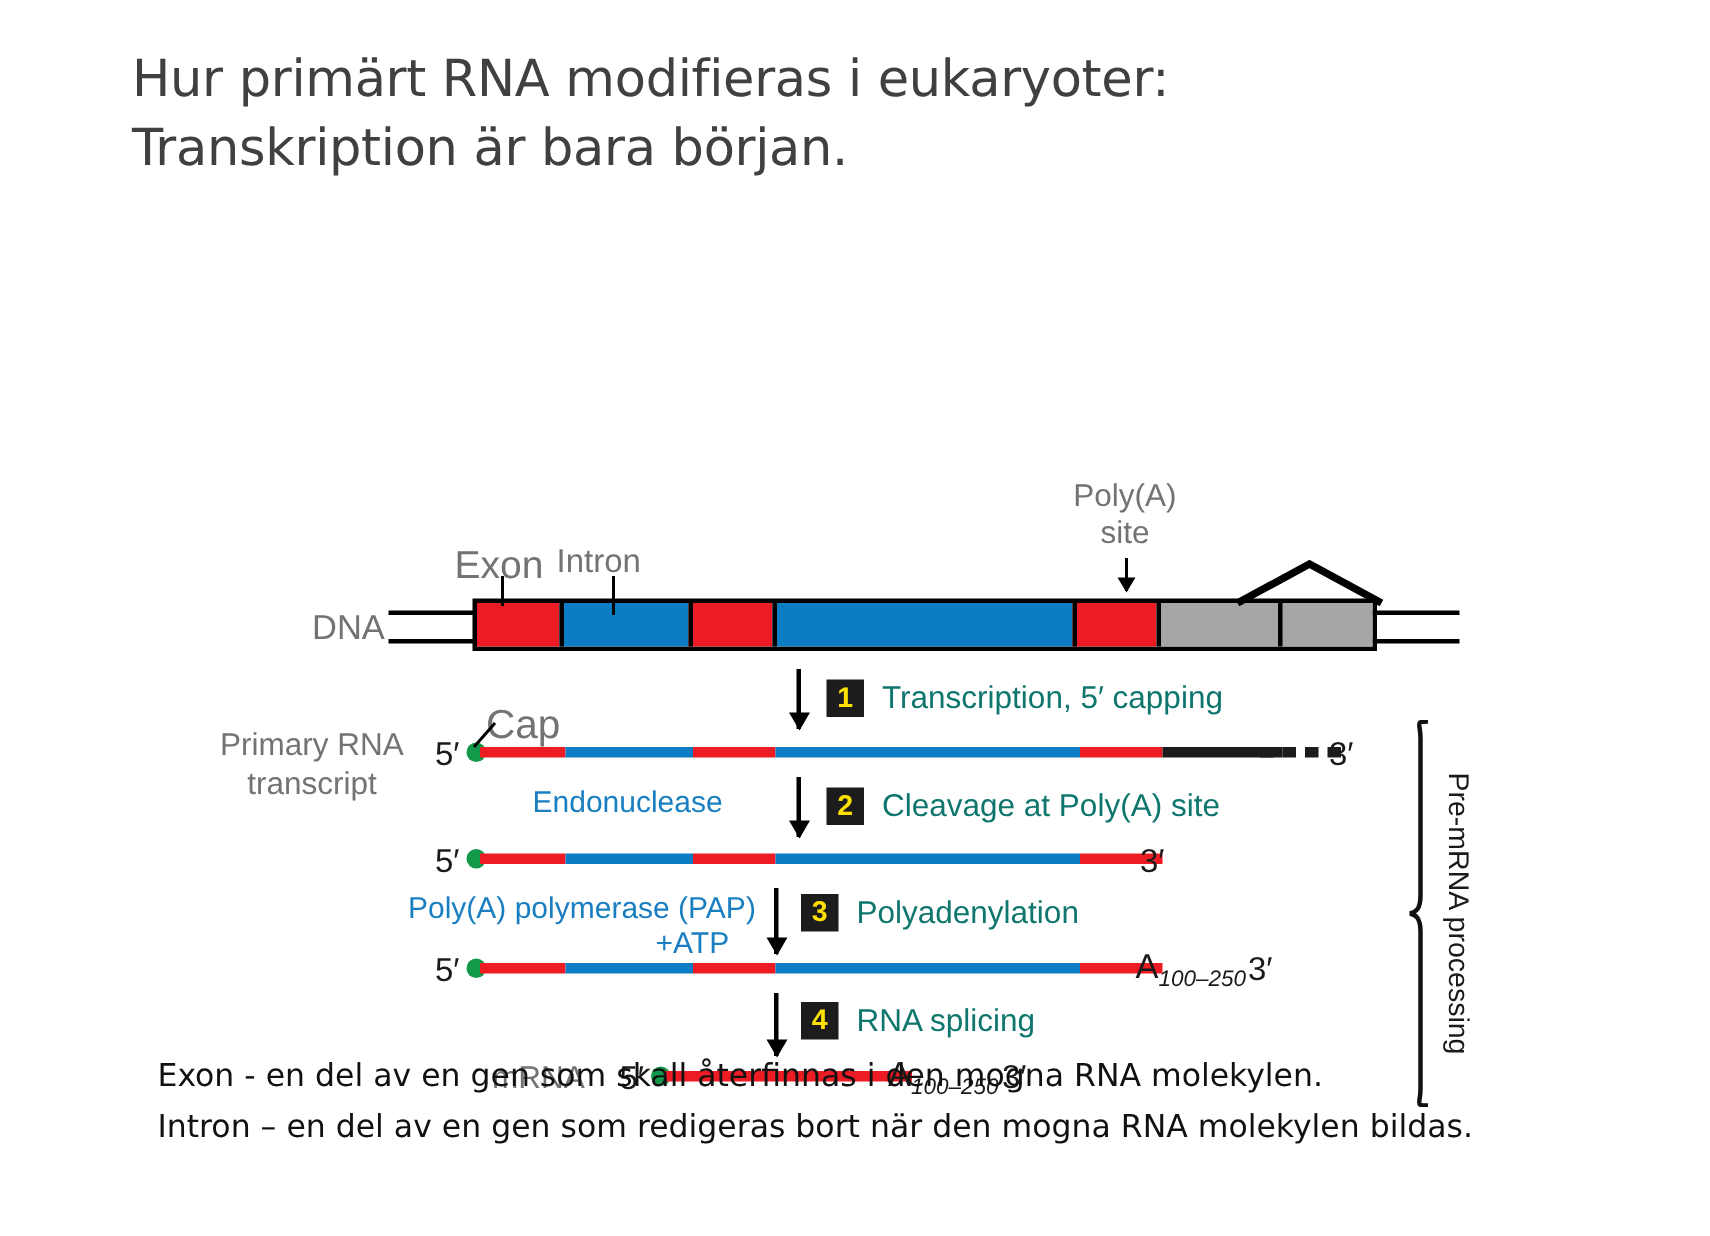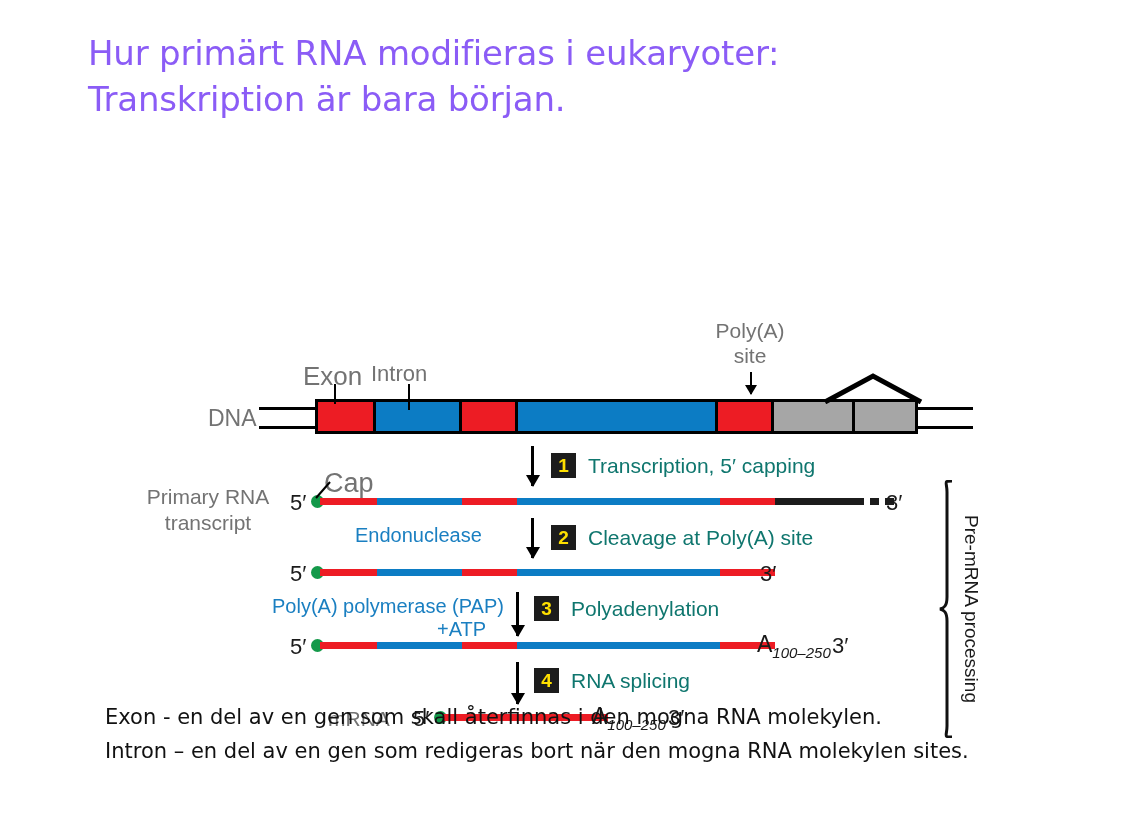--- a/index.html
+++ b/index.html
@@ -12,21 +12,21 @@
     position:relative;
   }
   .slide{position:absolute;inset:0;}
 
   
   .title{
     position:absolute;left:88px;top:30px;width:900px;
     font-family:"DejaVu Sans",sans-serif;
     font-size:34px;line-height:46px;font-weight:400;
     letter-spacing:-0.2px;
-    color:#8b5cf6;
+    color:#404040;
   }
   .title div{white-space:nowrap;}
 
   
   .figure{position:absolute;left:0;top:150px;width:1140px;height:470px;}
 
   .lbl{position:absolute;font-family:"Liberation Sans",sans-serif;color:#737373;white-space:nowrap;}
   .lbl.c{text-align:center;}
 
   
@@ -219,16 +219,16 @@
 
     <svg class="brace" viewBox="0 0 20 258" preserveAspectRatio="none">
       <path d="M14,1 C5,1 9,2 9,12 L9,117 C9,126 6,128 2,129 C6,130 9,132 9,141 L9,246 C9,256 5,257 14,257" fill="none" stroke="#111" stroke-width="3"></path>
     </svg>
     <div class="brace-label">Pre-mRNA processing</div>
 
   </div>
 
   <div class="caption">
     <div>Exon -  en del av en gen som skall återfinnas i den mogna RNA molekylen.</div>
-    <div>Intron – en del av en gen som redigeras bort när den mogna RNA molekylen sites.</div>
+    <div>Intron – en del av en gen som redigeras bort när den mogna RNA molekylen bildas.</div>
   </div>
 
 </div>
 
 </body></html>

